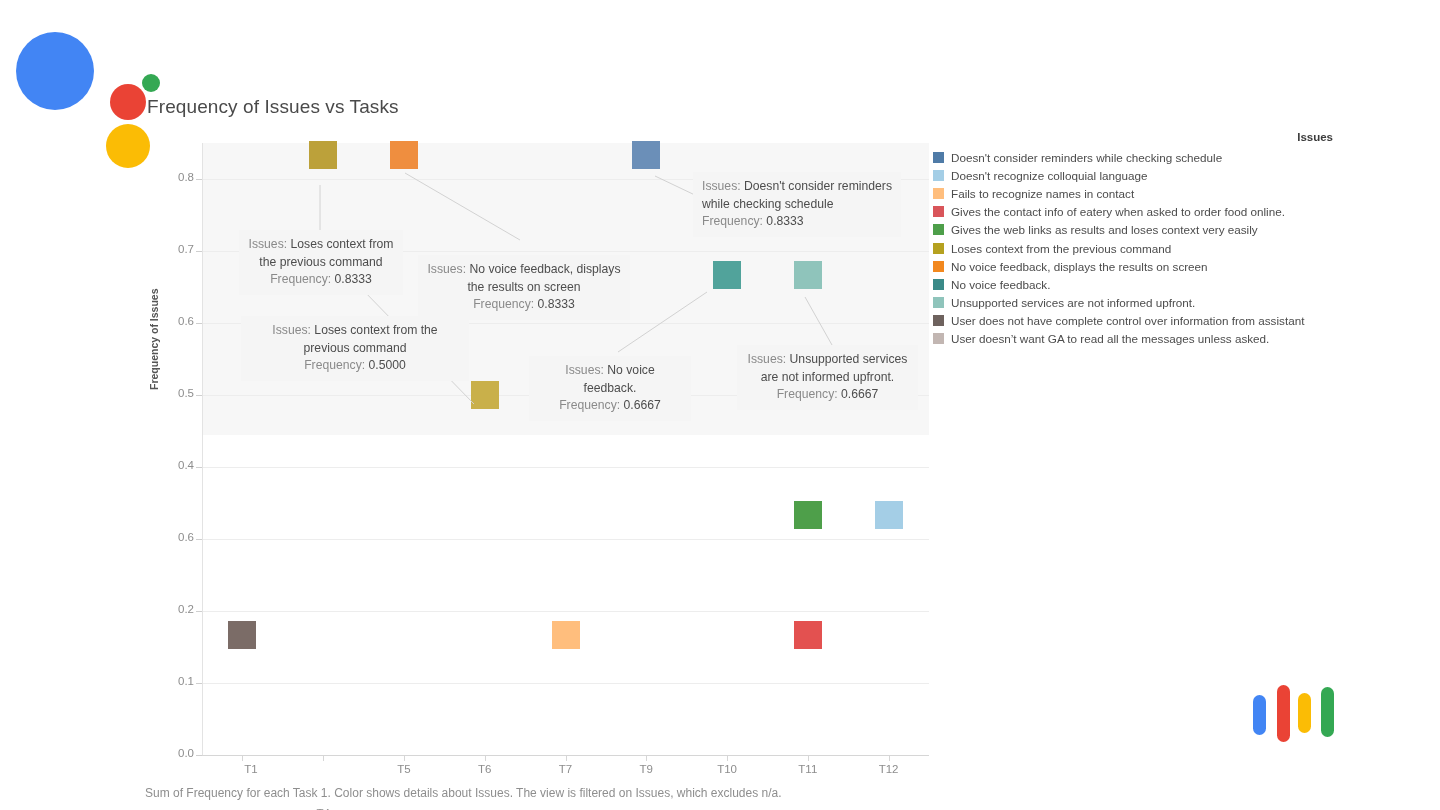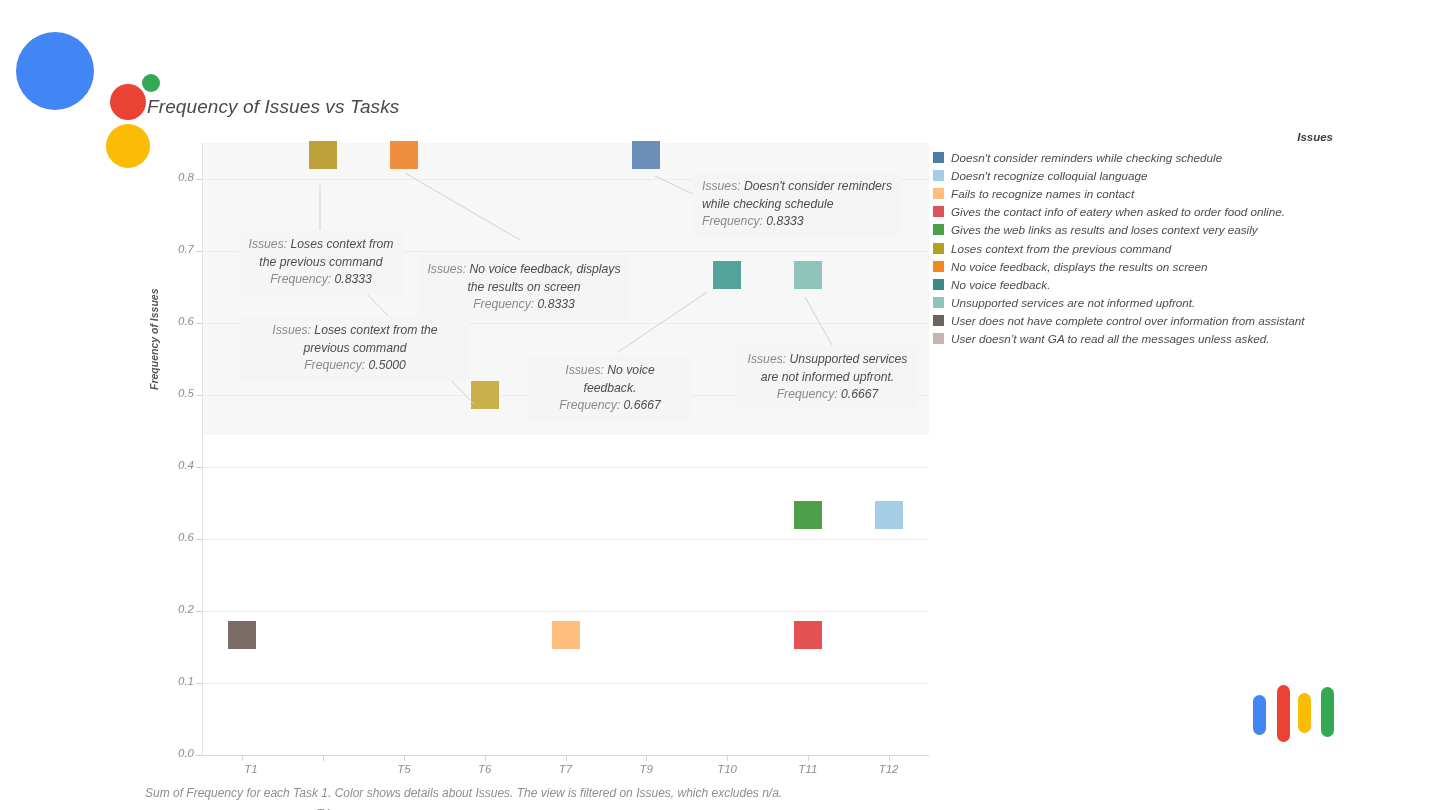--- a/index.html
+++ b/index.html
@@ -3,21 +3,21 @@
 <meta charset="utf-8">
 <style>
   * { box-sizing: border-box; }
   html, body {
     margin: 0; padding: 0;
     width: 1440px; height: 810px;
     background: #ffffff;
     font-family: "Liberation Sans", sans-serif;
     overflow: hidden;
   }
-  #stage { position: relative; width: 1440px; height: 810px; background:#fff;font-style:italic; }
+  #stage { position: relative; width: 1440px; height: 810px; background:#fff; }
 
   
   .ga-logo { position: absolute; left: 16px; top: 18px; width: 140px; height: 130px; }
   .ga-dot { position: absolute; border-radius: 50%; }
   .ga-blue   { left: 0px;  top: 14px; width: 78px; height: 78px; background: #4285F4; }
   .ga-red    { left: 94px; top: 66px; width: 36px; height: 36px; background: #EA4335; }
   .ga-green  { left: 126px;top: 56px; width: 18px; height: 18px; background: #34A853; }
   .ga-yellow { left: 90px; top: 106px;width: 44px; height: 44px; background: #FBBC05; }
 
   

